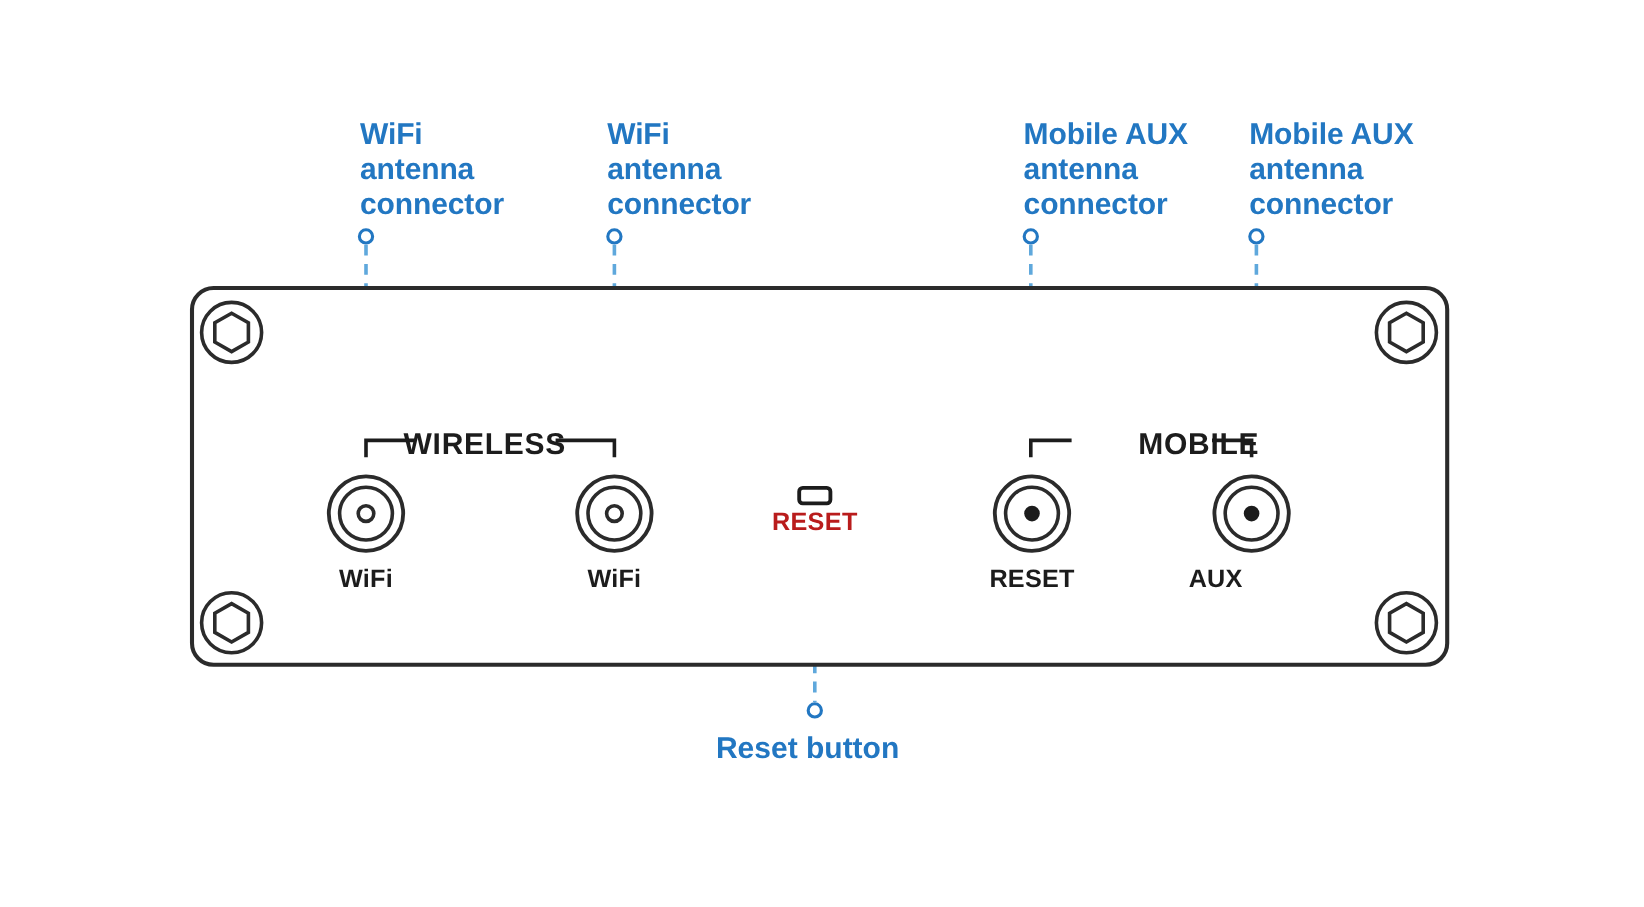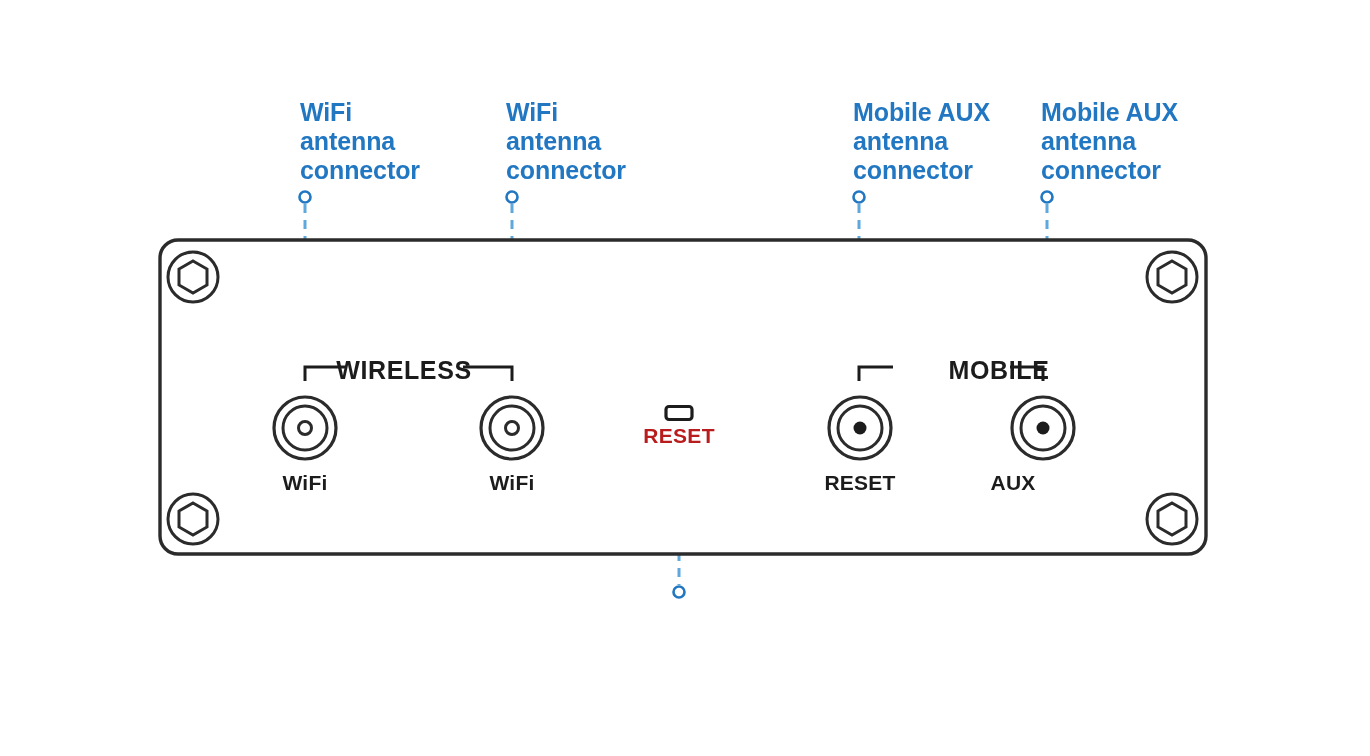--- a/index.html
+++ b/index.html
@@ -161,20 +161,21 @@
 connector</div>
 
   <div class="callout-text" style="left:853px; top:98px;">Mobile AUX
 antenna
 connector</div>
 
   <div class="callout-text" style="left:1041px; top:98px;">Mobile AUX
 antenna
 connector</div>
 
+  <div class="reset-callout-text" style="left:673px; top:610px; transform:translateX(-50%);">Reset button</div>
 
   <div class="group-label" style="left:404px; top:356px;">WIRELESS</div>
 
   <div class="group-label" style="left:999px; top:356px;">MOBILE</div>
 
   <div class="port-label" style="left:305px; top:471px;">WiFi</div>
 
   <div class="port-label" style="left:512px; top:471px;">WiFi</div>
 
   <div class="port-label" style="left:860px; top:471px;">RESET</div>

